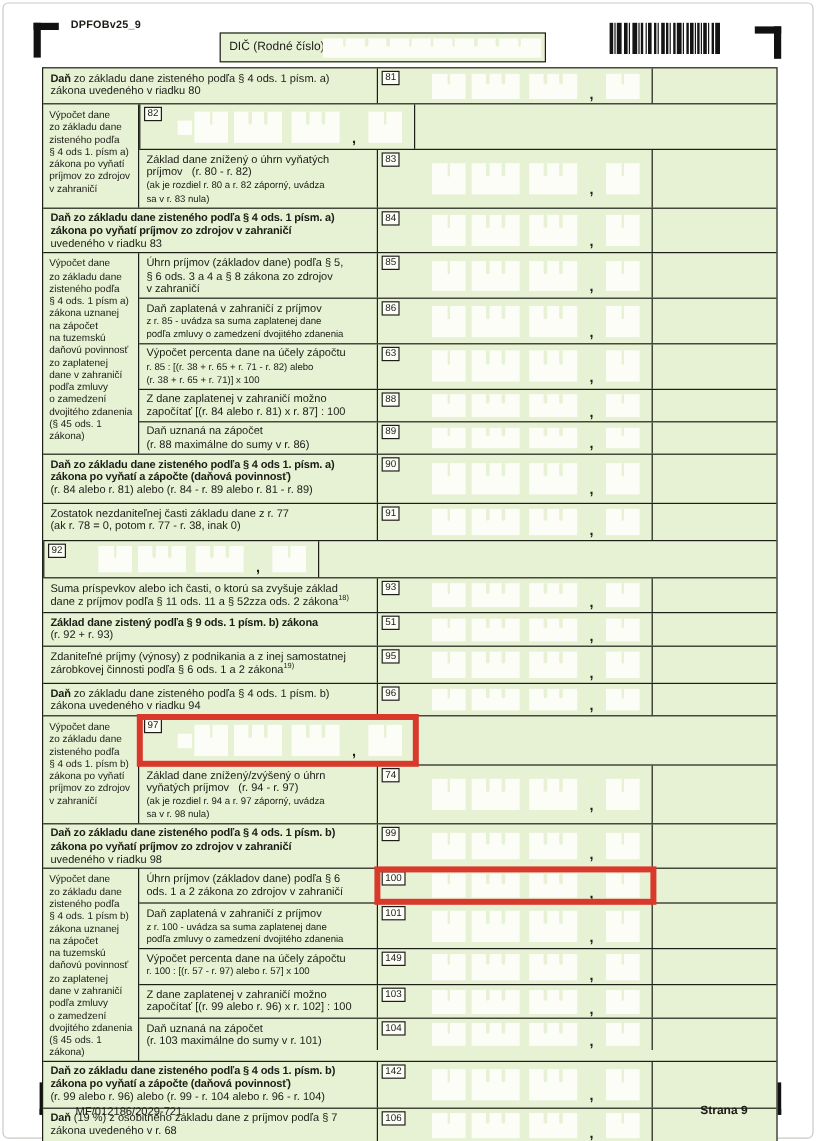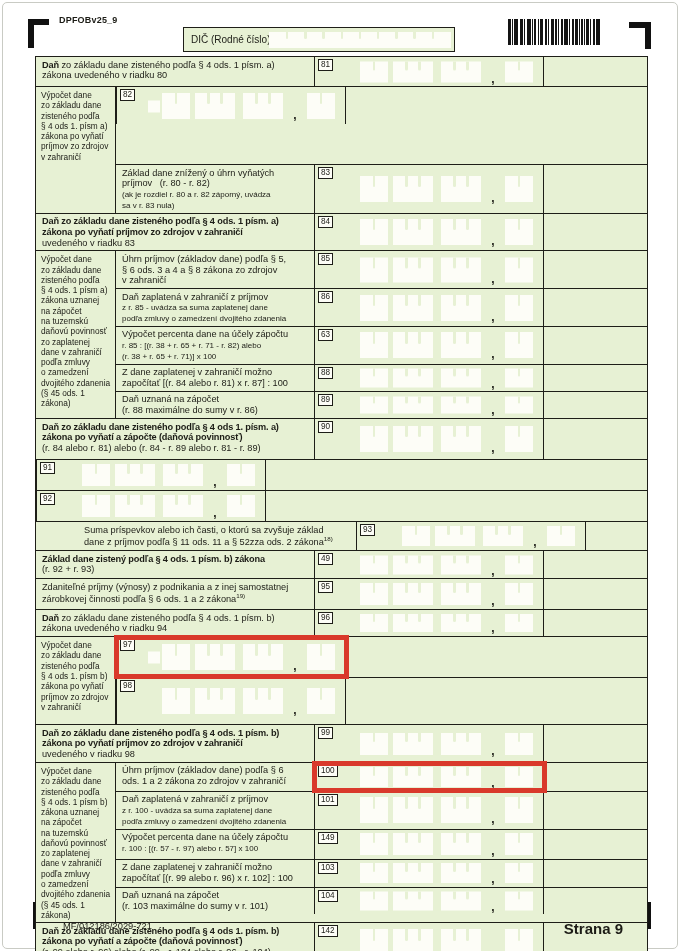--- a/index.html
+++ b/index.html
@@ -86,21 +86,21 @@
   .dg1{width:28px;margin-right:5px;}
   .dg2{width:40px;margin-right:8px;}
   .dg3{width:40px;}
   .dgc{width:24px;flex:none;align-self:flex-end;text-align:center;
        font-weight:bold;font-size:12px;line-height:10px;transform:translateY(1px);}
   .dg4{width:28px;}
   .hl{position:absolute;top:-2px;bottom:-2px;left:-3px;right:-4px;
       border:5px solid var(--red);z-index:6;pointer-events:none;}
 
   .footer-left{position:absolute;left:63px;top:921px;font-size:9.3px;}
-  .footer-right{position:absolute;right:57px;top:920px;font-size:15px;font-weight:bold;}
+  .footer-right{position:absolute;right:57px;top:920px;font-size:10px;font-weight:bold;}
 </style>
 </head>
 <body>
 
 <div class="page">
   <div class="page-border"></div>
 
   <div class="crop crop-tl">
       <span class="h"></span>
       <span class="v"></span>
@@ -245,21 +245,21 @@
                   <div class="tick" style="left: 25.4667px;"></div>
                 </div>
                 <div class="dgc">,</div>
                 <div class="dg dg4" style="height: 26px;">
                   <div class="tick" style="left: 12.8px;"></div>
                 </div>
               </div>
             </div>
             <div class="tail"></div>
           </div>
-          <div class="trow sub" style="min-height: 44px; margin-top: 40px;">
+          <div class="trow sub" style="min-height: 44px;">
             <div class="lbl"><span>Základ dane znížený o úhrn vyňatých
 príjmov&nbsp;&nbsp; (r. 80 - r. 82)</span><span class="sm">
 (ak je rozdiel r. 80 a r. 82 záporný, uvádza
 sa v r. 83 nula)</span></div>
             <div class="fld">
               <div class="fnum">83</div>
               <div class="combs">
                 <div class="dg dg1" style="height: 26px;">
                   <div class="tick" style="left: 12.8px;"></div>
                 </div>
@@ -479,20 +479,22 @@
               <div class="dg dg4" style="height: 26px;">
                 <div class="tick" style="left: 12.8px;"></div>
               </div>
             </div>
           </div>
           <div class="tail"></div>
         </div>
       </div>
       <div class="tsection">
         <div class="trow" style="min-height: 30px;">
+          <div class="lbl"><span>Zostatok nezdaniteľnej časti základu dane z r. 77
+(ak r. 78 = 0, potom r. 77 - r. 38, inak 0)</span></div>
           <div class="fld">
             <div class="fnum">91</div>
             <div class="combs">
               <div class="dg dg1" style="height: 22px;">
                 <div class="tick" style="left: 12.8px;"></div>
               </div>
               <div class="dg dg2" style="height: 22px;">
                 <div class="tick" style="left: 12.1333px;"></div>
                 <div class="tick" style="left: 25.4667px;"></div>
               </div>
@@ -528,21 +530,21 @@
               <div class="dgc">,</div>
               <div class="dg dg4" style="height: 22px;">
                 <div class="tick" style="left: 12.8px;"></div>
               </div>
             </div>
           </div>
           <div class="tail"></div>
         </div>
       </div>
       <div class="tsection">
-        <div class="trow" style="min-height: 28px; margin-left: 42px;">
+        <div class="trow" style="min-height: 28px;">
           <div class="lbl"><span>Suma príspevkov alebo ich časti, o ktorú sa zvyšuje základ
 dane z príjmov podľa § 11 ods. 11 a § 52zza ods. 2 zákona</span><sup>18)</sup></div>
           <div class="fld">
             <div class="fnum">93</div>
             <div class="combs">
               <div class="dg dg1" style="height: 20px;">
                 <div class="tick" style="left: 12.8px;"></div>
               </div>
               <div class="dg dg2" style="height: 20px;">
                 <div class="tick" style="left: 12.1333px;"></div>
@@ -556,24 +558,24 @@
               <div class="dg dg4" style="height: 20px;">
                 <div class="tick" style="left: 12.8px;"></div>
               </div>
             </div>
           </div>
           <div class="tail"></div>
         </div>
       </div>
       <div class="tsection">
         <div class="trow" style="min-height: 27px;">
-          <div class="lbl"><b>Základ dane zistený podľa § 4 ods. 1 písm. b) zákona</b><span>
+          <div class="lbl"><b>Základ dane zistený podľa § 9 ods. 1 písm. b) zákona</b><span>
 (r. 92 + r. 93)</span></div>
           <div class="fld">
-            <div class="fnum">49</div>
+            <div class="fnum">51</div>
             <div class="combs">
               <div class="dg dg1" style="height: 19px;">
                 <div class="tick" style="left: 12.8px;"></div>
               </div>
               <div class="dg dg2" style="height: 19px;">
                 <div class="tick" style="left: 12.1333px;"></div>
                 <div class="tick" style="left: 25.4667px;"></div>
               </div>
               <div class="dg dg3" style="height: 19px;">
                 <div class="tick" style="left: 12.1333px;"></div>
@@ -670,22 +672,26 @@
                 <div class="dgc">,</div>
                 <div class="dg dg4" style="height: 26px;">
                   <div class="tick" style="left: 12.8px;"></div>
                 </div>
               </div>
               <div class="hl"></div>
             </div>
             <div class="tail"></div>
           </div>
           <div class="trow sub" style="min-height: 47px;">
-            <div class="fld">
-              <div class="fnum">98</div>
+            <div class="lbl"><span>Základ dane znížený/zvýšený o úhrn
+vyňatých príjmov&nbsp;&nbsp; (r. 94 - r. 97)</span><span class="sm">
+(ak je rozdiel r. 94 a r. 97 záporný, uvádza
+sa v r. 98 nula)</span></div>
+            <div class="fld">
+              <div class="fnum">74</div>
               <div class="combs">
                 <div class="dg dg1" style="height: 26px;">
                   <div class="tick" style="left: 12.8px;"></div>
                 </div>
                 <div class="dg dg2" style="height: 26px;">
                   <div class="tick" style="left: 12.1333px;"></div>
                   <div class="tick" style="left: 25.4667px;"></div>
                 </div>
                 <div class="dg dg3" style="height: 26px;">
                   <div class="tick" style="left: 12.1333px;"></div>

